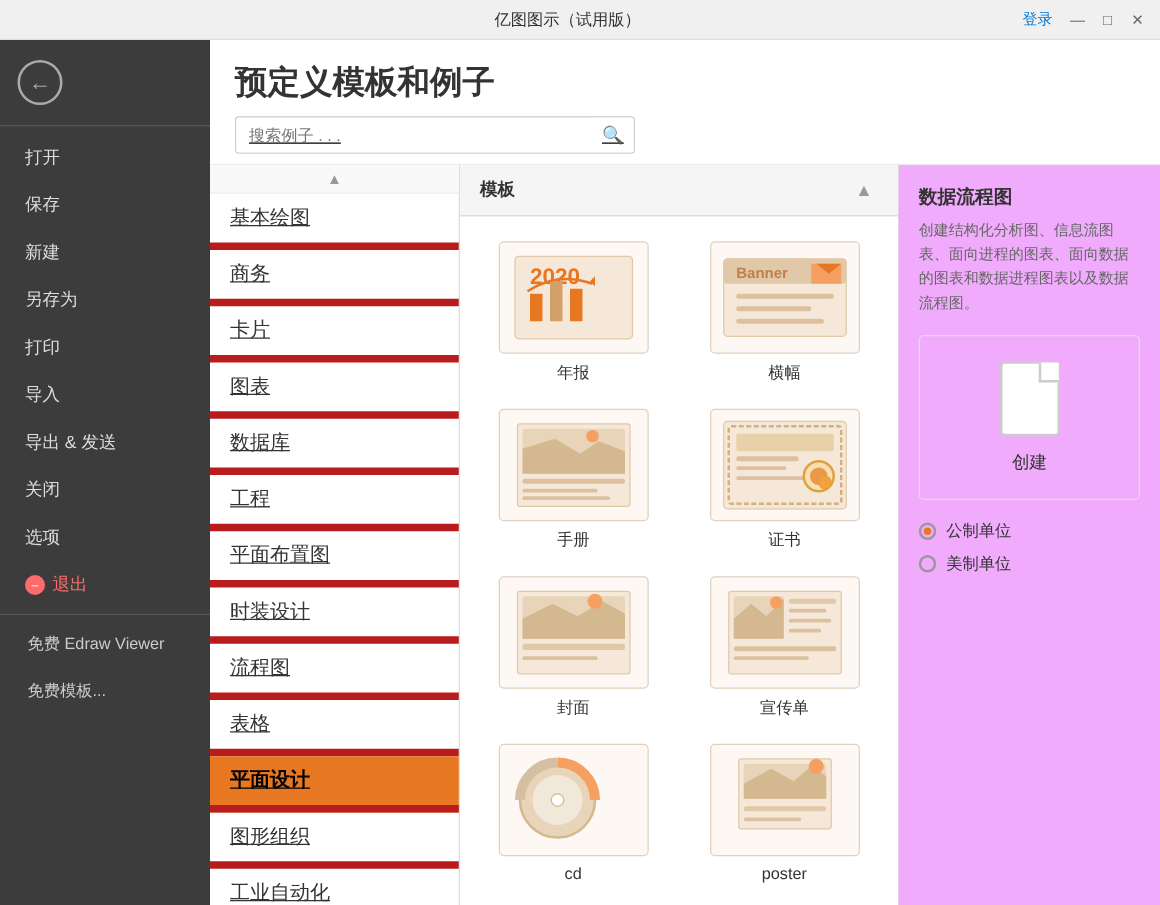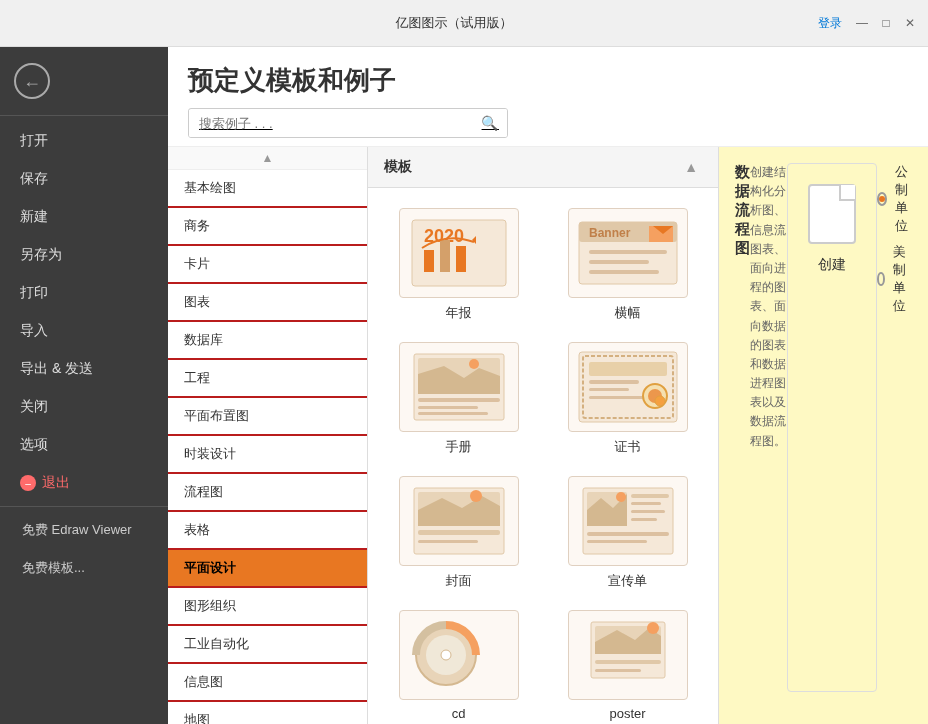--- a/index.html
+++ b/index.html
@@ -1,20 +1,20 @@
 <!DOCTYPE html>
 <html><head>
   <meta charset="utf-8">
   <style>
     * { box-sizing: border-box; margin: 0; padding: 0; }
     body { font-family: "Microsoft YaHei", "微软雅黑", sans-serif; width: 928px; height: 724px; overflow: hidden; background: #fff; display: flex; flex-direction: column; }
 
     
     .title-bar {
-      height: 47px;
+      height: 32px;
       background: #f0f0f0;
       display: flex;
       align-items: center;
       justify-content: space-between;
       padding: 0 10px;
       border-bottom: 1px solid #ddd;
       flex-shrink: 0;
     }
     .title-bar-title { font-size: 13px; color: #333; flex: 1; text-align: center; }
     .title-bar-controls { display: flex; gap: 8px; }
@@ -99,24 +99,25 @@
       text-align: center;
       padding: 4px;
       color: #999;
       font-size: 12px;
       cursor: pointer;
       background: #f9f9f9;
       border-bottom: 1px solid #eee;
     }
     .category-item {
       padding: 9px 16px;
-      font-size: 13px;
+      font-size: 16px;
       color: #333;
       cursor: pointer;
-      border-bottom: 2px solid #b91c1c;
+      border-bottom: 6px solid #b91c1c;
+      text-decoration: underline;
     }
     .category-item.active {
       background: #e87722;
       color: #000000;
       font-weight: bold;
       position: relative;
     }
     .category-item.active::after {
       content: '';
       position: absolute;
@@ -176,23 +177,23 @@
       margin-bottom: 6px;
     }
     .template-label { font-size: 13px; color: #333; }
 
     
     .right-panel {
       width: 210px;
       border-left: 1px solid #ddd;
       flex-shrink: 0;
       display: flex;
-      flex-direction: row;
+      flex-direction: column;
       padding: 16px;
-      background: #fef9c3;
+      background: #f0abfc;
     }
     .right-panel-title { font-size: 15px; font-weight: bold; color: #333; margin-bottom: 8px; }
     .right-panel-desc { font-size: 12px; color: #666; line-height: 1.6; margin-bottom: 16px; }
     .create-area {
       display: flex;
       flex-direction: column;
       align-items: center;
       border: 1px solid #ddd;
       border-radius: 4px;
       padding: 20px;

